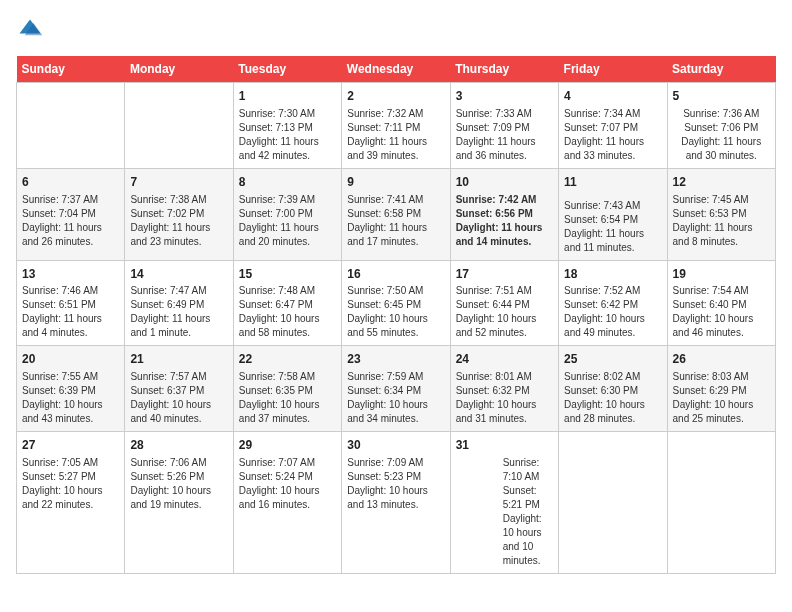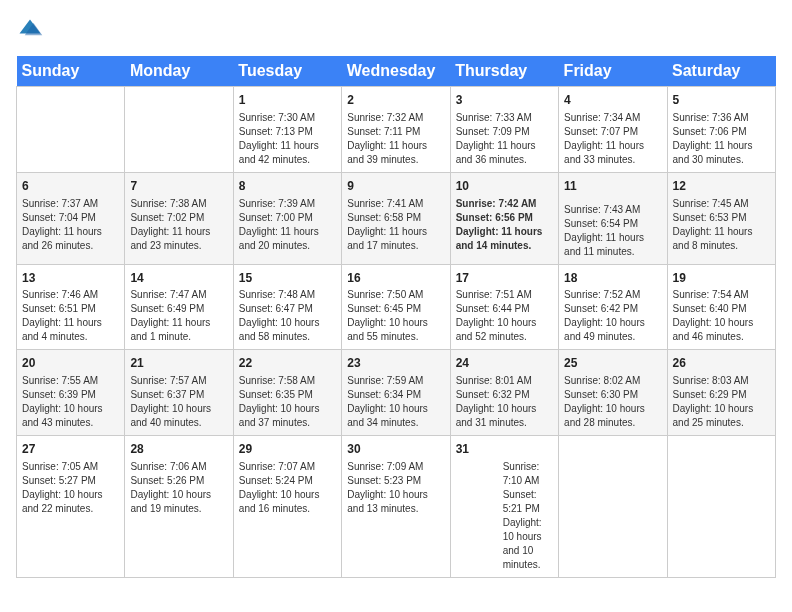--- a/index.html
+++ b/index.html
@@ -48,25 +48,25 @@
       font-size: 16px;
       font-weight: normal;
       color: #444;
     }
     table {
       width: 100%;
       border-collapse: collapse;
       font-size: 11px;
     }
     thead tr th {
-      background: #3b82f6;
+      background: #ef4444;
       color: #fff;
       padding: 6px 5px;
       text-align: left;
-      font-size: 16px;
+      font-size: 12px;
       font-weight: bold;
     }
     tbody tr td {
       border: 1px solid #ccc;
       vertical-align: top;
       padding: 5px;
       width: calc(100% / 7);
       min-height: 80px;
       color: #222;
       line-height: 1.4;
@@ -146,21 +146,21 @@
 Daylight: 11 hours and 36 minutes.</div>
         </td>
         <td>
           <span class="day-num">4</span>
           <div class="day-info" style="white-space: pre-line;">Sunrise: 7:34 AM
 Sunset: 7:07 PM
 Daylight: 11 hours and 33 minutes.</div>
         </td>
         <td>
           <span class="day-num">5</span>
-          <div class="day-info" style="white-space: pre-line;">Sunrise: 7:36 AM
+          <div class="day-info" style="white-space: pre-line; text-align: center;">Sunrise: 7:36 AM
 Sunset: 7:06 PM
 Daylight: 11 hours and 30 minutes.</div>
         </td>
       </tr>
       <tr>
         <td>
           <span class="day-num">6</span>
           <div class="day-info" style="white-space: pre-line;">Sunrise: 7:37 AM
 Sunset: 7:04 PM
 Daylight: 11 hours and 26 minutes.</div>

